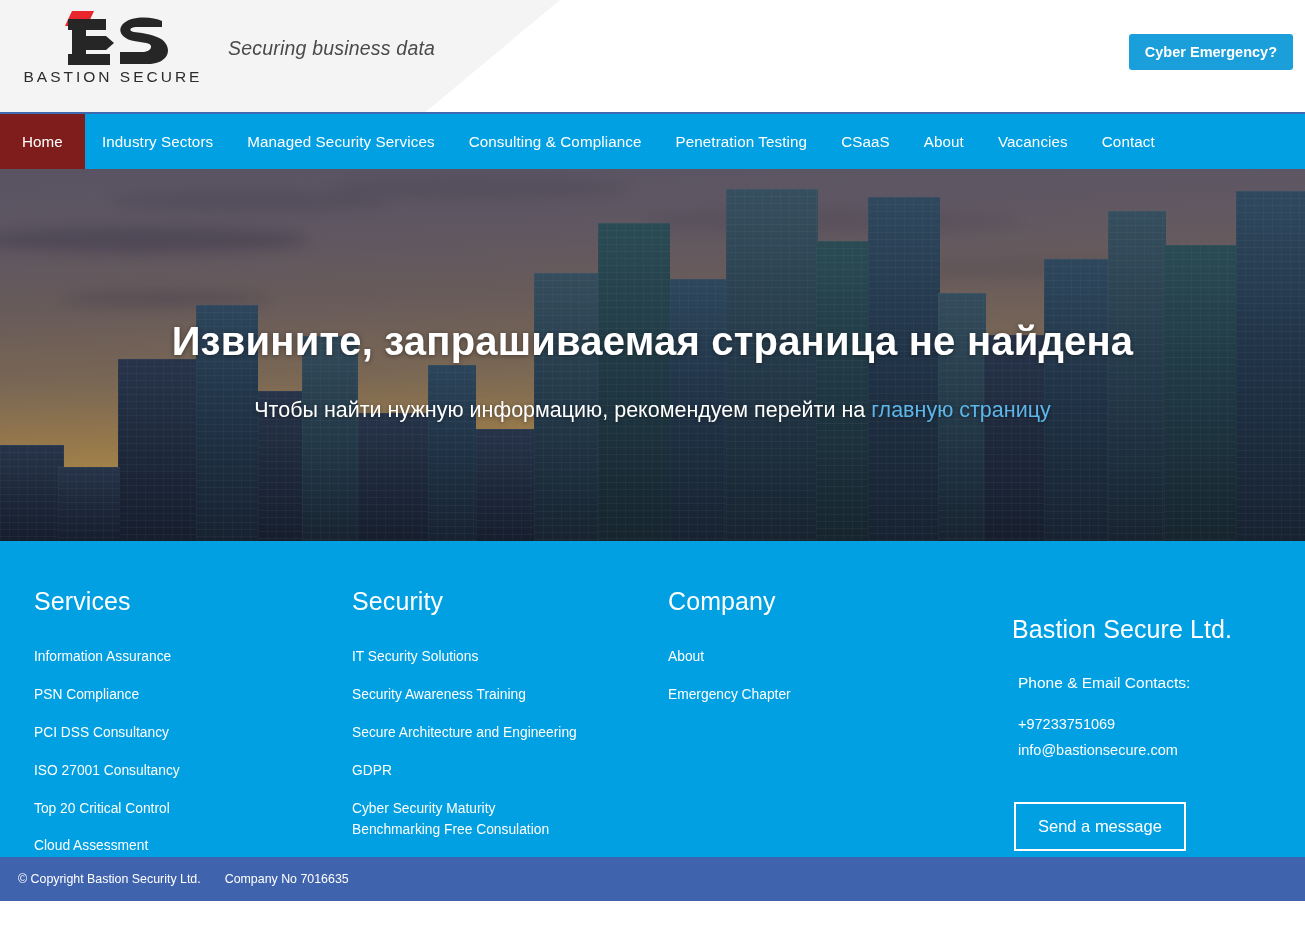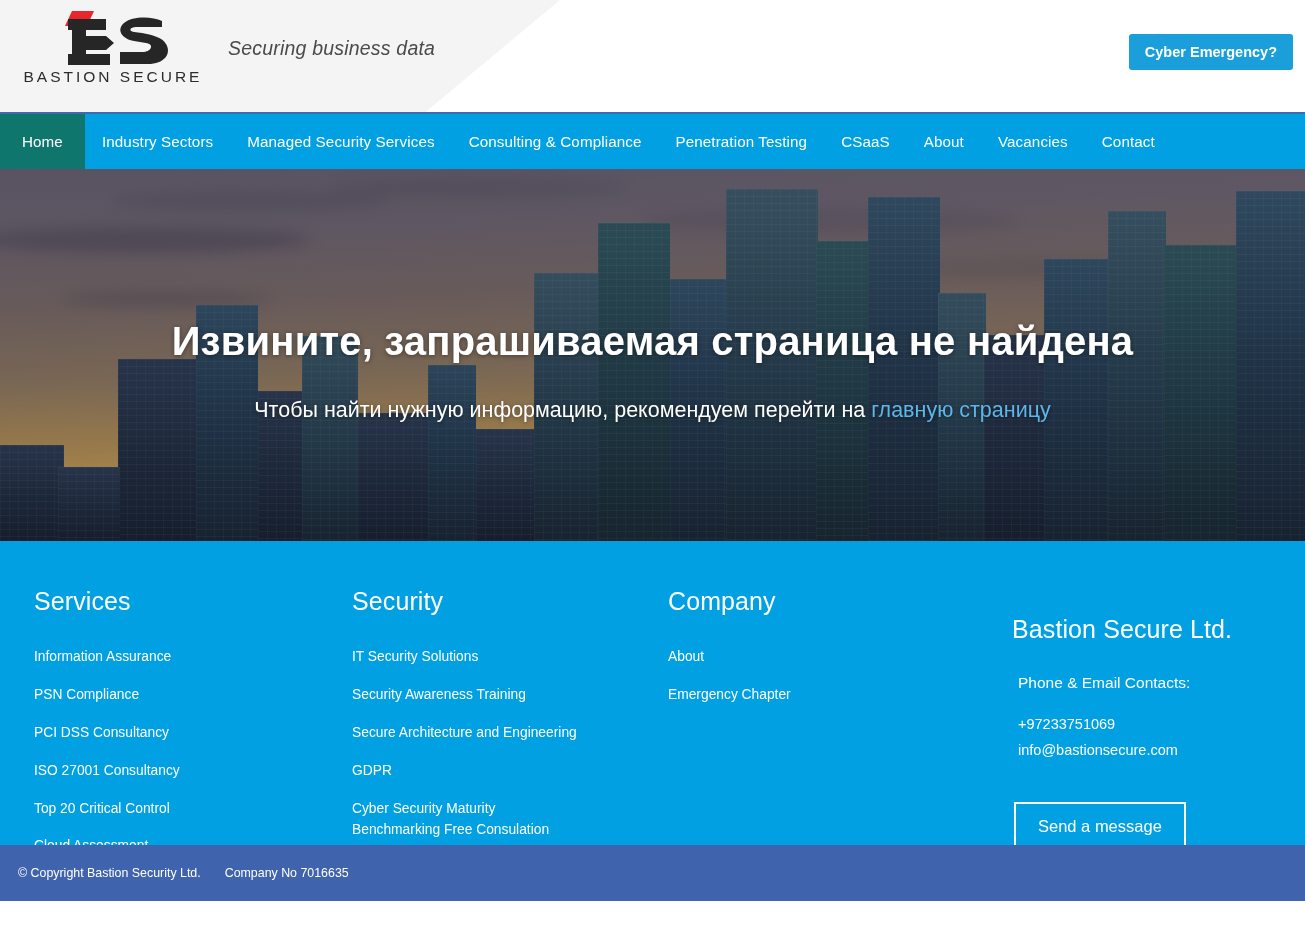--- a/index.html
+++ b/index.html
@@ -90,21 +90,21 @@
     align-items:center;
     padding:0 17px;
     color:#ffffff;
     font-size:15.2px;
     white-space:nowrap;
     cursor:pointer;
     text-decoration:none;
     letter-spacing:0.1px;
   }
   .nav-item.active {
-    background:#0f766e;
+    background:#7f1d1d;
   }
   .nav-item:first-child { padding:0 22px; }
 
   
   .hero {
     position:relative;
     height:372px;
     overflow:hidden;
     background:#6b6270;
   }
@@ -237,21 +237,21 @@
     font-size:16.5px;
     padding:13px 22px;
     cursor:pointer;
     font-family:"Liberation Sans", sans-serif;
   }
 
   
   .copyright {
     position:absolute;
     bottom:0; left:0; right:0;
-    height:56px;
+    height:44px;
     background:#4063ad;
     display:flex;
     align-items:center;
     padding-left:18px;
     gap:24px;
   }
   .copyright span {
     color:#ffffff;
     font-size:12.4px;
   }

